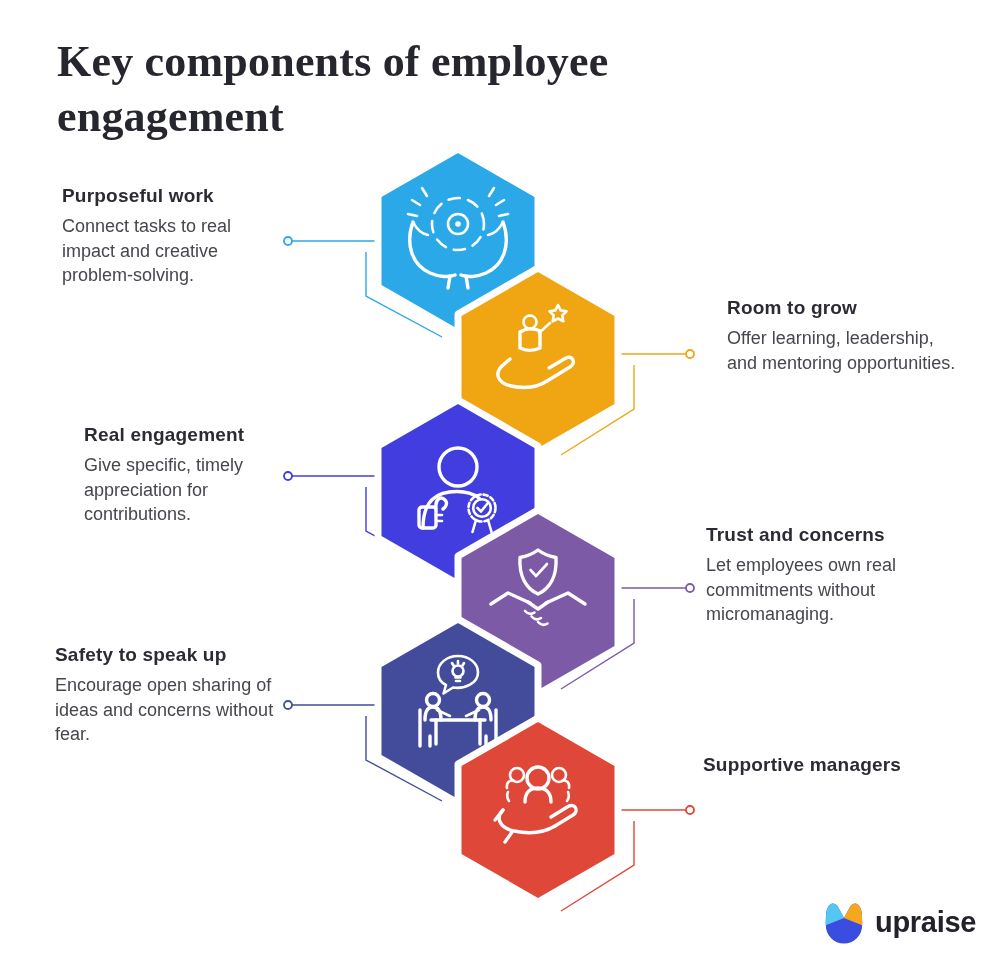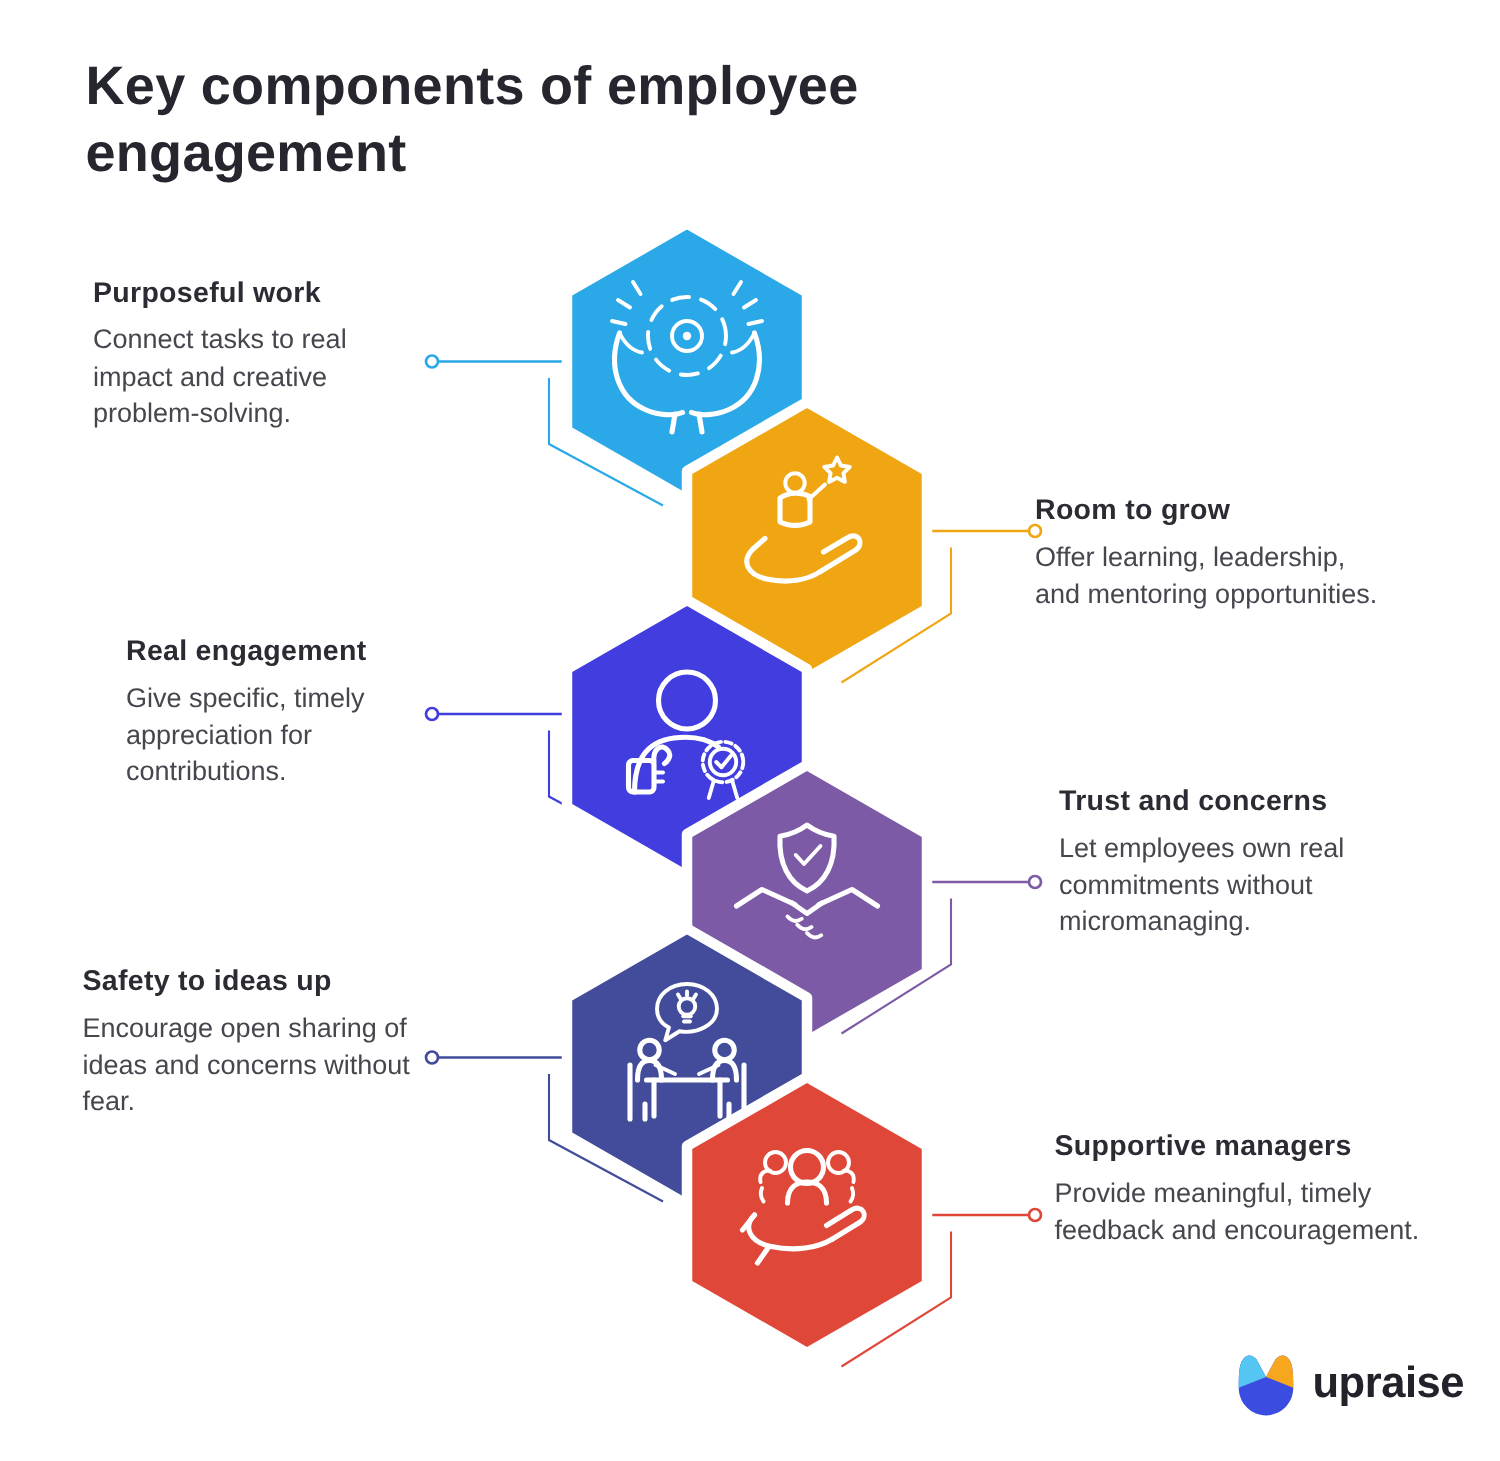--- a/index.html
+++ b/index.html
@@ -3,34 +3,34 @@
 <meta charset="utf-8">
 <style>
   html,body{margin:0;padding:0;background:#eee;}
   .canvas{
     position:relative;width:1000px;height:974px;margin:0 auto;
     background:var(--background,#fff);
     font-family:"Liberation Sans","DejaVu Sans",sans-serif;overflow:hidden;
   }
   .page-title{
     position:absolute;left:57px;top:34px;width:720px;
-    font-size:36px;line-height:1.26;font-weight:bold;
-    color:var(--title-text,#26262e);letter-spacing:.2px;margin:0;
+    font-size:44px;line-height:1.26;font-weight:bold;
+    color:var(--title-text,#26262e);letter-spacing:.2px;margin:0;font-family:Liberation Serif, serif;
   }
   .text-block{position:absolute;}
   .text-block h3{
     margin:0 0 7px 0;font-size:19px;font-weight:bold;white-space:nowrap;
     color:var(--heading-text,#2b2b34);letter-spacing:.2px;
   }
   .text-block p{
     margin:0;font-size:18px;line-height:1.37;
     color:var(--body-text,#46464e);
   }
   .tb1{left:62px;top:185px;width:205px;}
-  .tb2{left:690px;top:297px;width:236px;margin-top:33px;}
+  .tb2{left:727px;top:297px;width:236px;}
   .tb3{left:84px;top:424px;width:205px;}
   .tb4{left:706px;top:524px;width:240px;}
   .tb5{left:55px;top:644px;width:238px;}
   .tb6{left:703px;top:754px;width:248px;}
   .diagram-svg{position:absolute;left:0;top:0;}
   .icon{stroke:#fff;fill:none;stroke-width:3.4;stroke-linecap:round;stroke-linejoin:round;}
   .icon .thin{stroke-width:2.6;}
   .hex{stroke:#fff;stroke-width:7;stroke-linejoin:round;}
   .echo{fill:none;stroke-width:1.4;}
   .conn{stroke-width:1.6;}
@@ -187,26 +187,25 @@
   </div>
   <div class="text-block tb3">
     <h3>Real engagement</h3>
     <p>Give specific, timely appreciation for contributions.</p>
   </div>
   <div class="text-block tb4">
     <h3>Trust and concerns</h3>
     <p>Let employees own real commitments without micromanaging.</p>
   </div>
   <div class="text-block tb5">
-    <h3>Safety to ideas up</h3>
+    <h3>Safety to speak up</h3>
     <p>Encourage open sharing of ideas and concerns without fear.</p>
   </div>
   <div class="text-block tb6">
     <h3>Supportive managers</h3>
-    <p>Provide meaningful, timely feedback and encouragement.</p>
   </div>
 
   <div class="logo">
     <svg width="40" height="47" viewBox="0 0 44 48">
       <path d="M2,27 C2,14 2.5,8 6.5,4.5 C9.5,2 12.5,3.5 15,6 L22,19 L29,6 C31.5,3.5 34.5,2 37.5,4.5 C41.5,8 42,14 42,27 C42,38.3 33,47.2 22,47.2 C11,47.2 2,38.3 2,27 Z" fill="#3b4ce1"></path>
       <path d="M2,27 C2,14 2.5,8 6.5,4.5 C9.5,2 12.5,3.5 15,6 L22,19 L2,27 Z" fill="#55c6f1"></path>
       <path d="M42,27 C42,14 41.5,8 37.5,4.5 C34.5,2 31.5,3.5 29,6 L22,19 L42,27 Z" fill="#f6a71e"></path>
     </svg>
     <span class="logo-text">upraise</span>
   </div>

